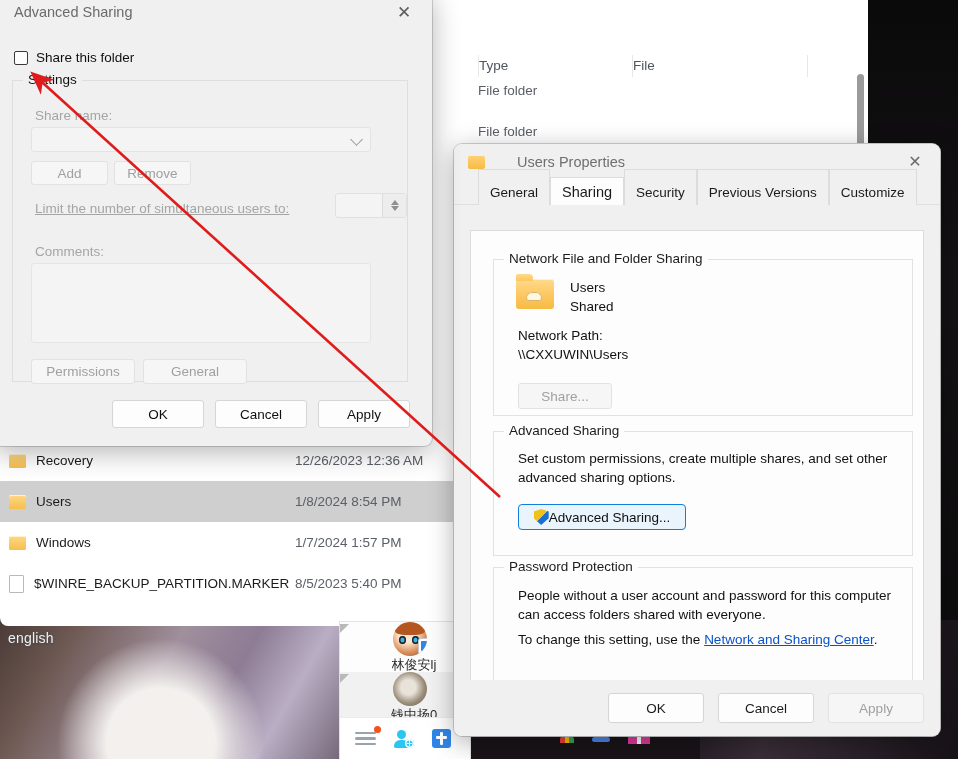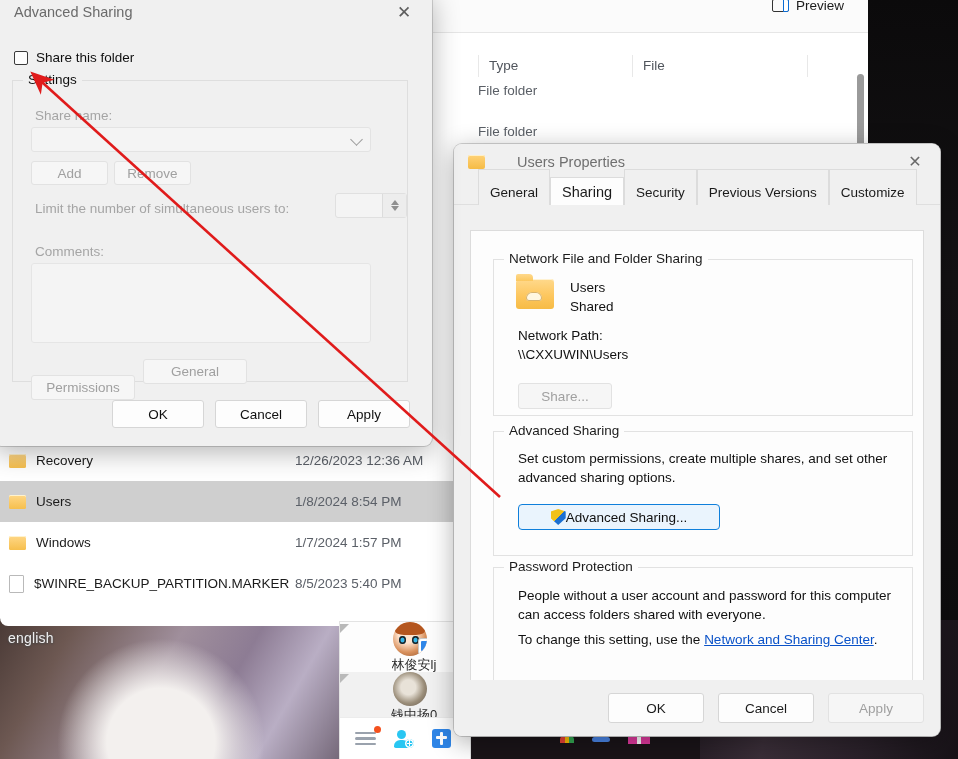--- a/index.html
+++ b/index.html
@@ -46,21 +46,21 @@
     width:17px;height:13px;border:1.6px solid #333;border-radius:2px;position:relative;box-sizing:border-box;
   }
   .preview-glyph:after{
     content:"";position:absolute;right:-1px;top:-1px;bottom:-1px;width:6px;
     border:1.6px solid #0a6cd4;border-radius:0 2px 2px 0;background:#fff;box-sizing:border-box;
   }
   .col-head{
     position:absolute;top:33px;left:0;width:868px;height:36px;background:#fff;
     display:flex;align-items:center;font-size:13.5px;color:#50555c;
   }
-  .col-head .c{height:22px;display:flex;align-items:center;padding-left:10px;box-sizing:border-box;margin-top:29px;}
+  .col-head .c{height:22px;display:flex;align-items:center;box-sizing:border-box;margin-top:29px;}
   .col-head .sep{border-left:1px solid #e8e8e8;}
   .frows{position:absolute;top:70px;left:0;width:868px;}
   .frow{height:41px;display:flex;align-items:center;font-size:13.5px;color:#1b1b1b;position:relative;}
   .frow.sel{background:#cfcfcf;}
   .frow .type{position:absolute;left:478px;color:#5a5f66;}
   .fico{width:17px;height:14px;margin-left:9px;margin-right:10px;flex:none;border-radius:1.5px;}
   .fico.folder{
     background:linear-gradient(180deg,#ffd786 0%,#f6bf4d 100%);
     box-shadow:inset 0 1px 0 #fff3cf;
   }
@@ -181,21 +181,21 @@
   .npath-l{left:24px;top:66px;}
   .npath-v{left:24px;top:85px;}
   .btn{
     font-size:13.5px;color:#1b1b1b;background:#fdfdfd;border:1px solid #d6d6d6;border-radius:3px;
     display:flex;align-items:center;justify-content:center;box-sizing:border-box;
   }
   .btn.disabled{color:#a0a0a0;background:#f6f6f6;border-color:#e2e2e2;}
   .share-btn{position:absolute;left:24px;top:123px;width:94px;height:26px;}
   .adv-desc{position:absolute;left:24px;top:17px;width:380px;}
   .adv-btn{
-    position:absolute;left:24px;top:72px;width:202px;height:26px;background:#eaf4fd;
+    position:absolute;left:24px;top:72px;width:168px;height:26px;background:#eaf4fd;
     border:1.6px solid #0f7fdb;border-radius:4px;display:flex;align-items:center;justify-content:center;
     font-size:13.5px;color:#101010;box-sizing:border-box;
   }
   .shield{
     width:15px;height:16px;flex:none;position:relative;
     background:linear-gradient(135deg,#f2c119 0 50%,#1b6fd1 50% 100%);
     clip-path:polygon(50% 0,100% 16%,100% 58%,50% 100%,0 58%,0 16%);
   }
   .shield:after{
     content:"";position:absolute;inset:0;
@@ -238,62 +238,56 @@
   .sn-combo{
     position:absolute;left:18px;top:46px;width:340px;height:25px;background:#f4f4f4;border:1px solid #e3e3e3;
     border-radius:3px;box-sizing:border-box;
   }
   .sn-combo .chev{
     position:absolute;right:9px;top:7px;width:8px;height:8px;border-right:1.4px solid #9b9b9b;border-bottom:1.4px solid #9b9b9b;
     transform:rotate(45deg);
   }
   .addbtn{position:absolute;left:18px;top:80px;width:77px;height:24px;}
   .rembtn{position:absolute;left:101px;top:80px;width:77px;height:24px;}
-  .limit-lbl{left:22px;top:120px;}
+  .limit-lbl{left:22px;top:120px;text-decoration:underline;}
   .spin{
     position:absolute;left:322px;top:112px;width:72px;height:25px;background:#f4f4f4;border:1px solid #e0e0e0;
     border-radius:3px;box-sizing:border-box;
   }
   .spin .box{
     position:absolute;right:0;top:0;width:23px;height:100%;background:#ededed;border-left:1px solid #dcdcdc;
   }
   .spin .box i{position:absolute;left:7.5px;width:0;height:0;border-left:4.5px solid transparent;border-right:4.5px solid transparent;}
   .spin .box i.up{top:6px;border-bottom:5px solid #8f8f8f;}
   .spin .box i.dn{bottom:6px;border-top:5px solid #8f8f8f;}
   .cmt-lbl{left:22px;top:163px;}
   .cmt-box{
     position:absolute;left:18px;top:182px;width:340px;height:80px;background:#f4f4f4;border:1px solid #e5e5e5;
     border-radius:3px;box-sizing:border-box;
   }
-  .permbtn{position:absolute;left:18px;top:294px;width:104px;height:25px;}
+  .permbtn{position:absolute;left:18px;top:278px;width:104px;height:25px;}
   .cachebtn{position:absolute;left:130px;top:278px;width:104px;height:25px;}
   .adv-foot{
     position:absolute;left:0;bottom:0;width:438px;height:64px;display:flex;align-items:center;justify-content:flex-end;
     gap:11px;padding-right:22px;box-sizing:border-box;
   }
   .adv-foot .btn{width:92px;height:28px;color:#101010;}
 
   
   .anno{position:absolute;left:0;top:0;width:958px;height:759px;pointer-events:none;}
 </style>
 </head>
 <body>
 
 <div class="desk-dark-topright"></div>
 <div class="desk-dark-right"></div>
 <div class="desktop-photo"></div>
 <div class="photo-label">english</div>
 
 <div class="explorer">
-  <div class="explorer-toolbar">
-    <div class="preview-btn">
-      <span class="preview-glyph"></span>
-      <span>Preview</span>
-    </div>
-  </div>
   <div class="explorer-rowsep"></div>
 
   <div class="col-head">
     <div class="c sep" style="width:478px"></div>
     <div class="c sep" style="width:154px">Type</div>
     <div class="c sep" style="width:175px">File</div>
     <div class="c sep" style="width:60px"></div>
   </div>
 
   <div class="frows">

